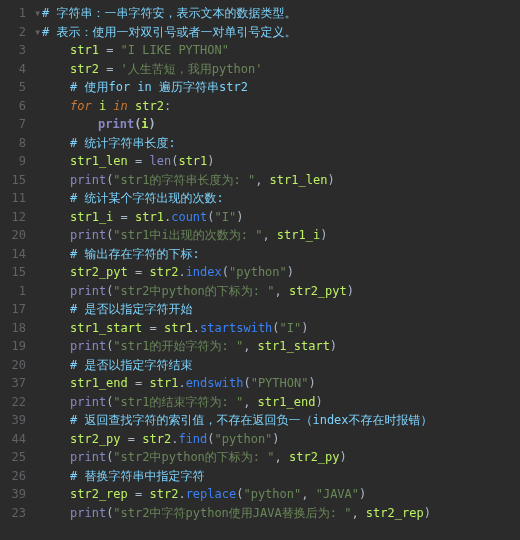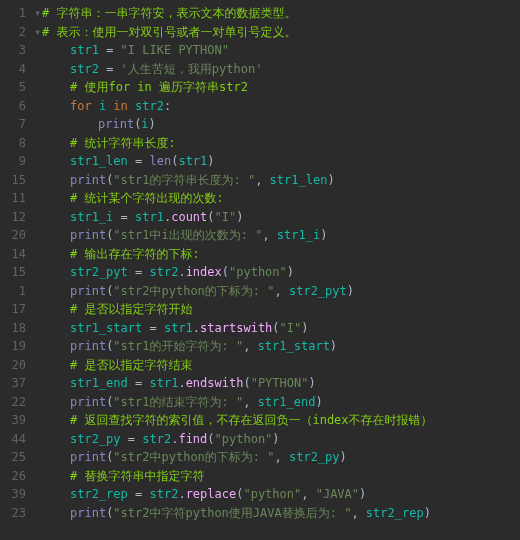--- a/index.html
+++ b/index.html
@@ -27,39 +27,39 @@
     padding-right: 8px;
     user-select: none;
     background: #2b2b2b;
   }
   .code {
     flex: 1;
     white-space: pre;
     overflow: hidden;
   }
   .gutter div, .code div { height: 18.5px; }
-  .comment { color: #84cc16; margin-top: 40px; }
+  .comment { color: #7dd3fc; margin-top: 40px; }
   .string  { color: #6a8759; }
-  .keyword { color: #cc7832; }
-  .func    { color: #f0abfc; }
-  .ident   { color: #14b8a6; }
+  .keyword { color: #cc7832; font-style: italic; }
+  .func    { color: #3b82f6; }
+  .ident   { color: #bef264; }
   .eq      { color: #a9b7c6; }
   .builtin { color: #8888c6; }
   .paren   { color: #a9b7c6; }
   .fold {
     display: inline-block;
     width: 8px;
     color: #606366;
   }
   .foldspace {
     display: inline-block;
     width: 8px;
   }
   .ind1 { padding-left: 28px; }
-  .ind2 { padding-left: 56px; }
+  .ind2 { padding-left: 56px; font-weight: bold; }
 </style>
 </head>
 <body>
 
 <div class="editor">
   <div class="gutter" id="gutter">
       <div>1</div>
       <div>2</div>
       <div>3</div>
       <div>4</div>

